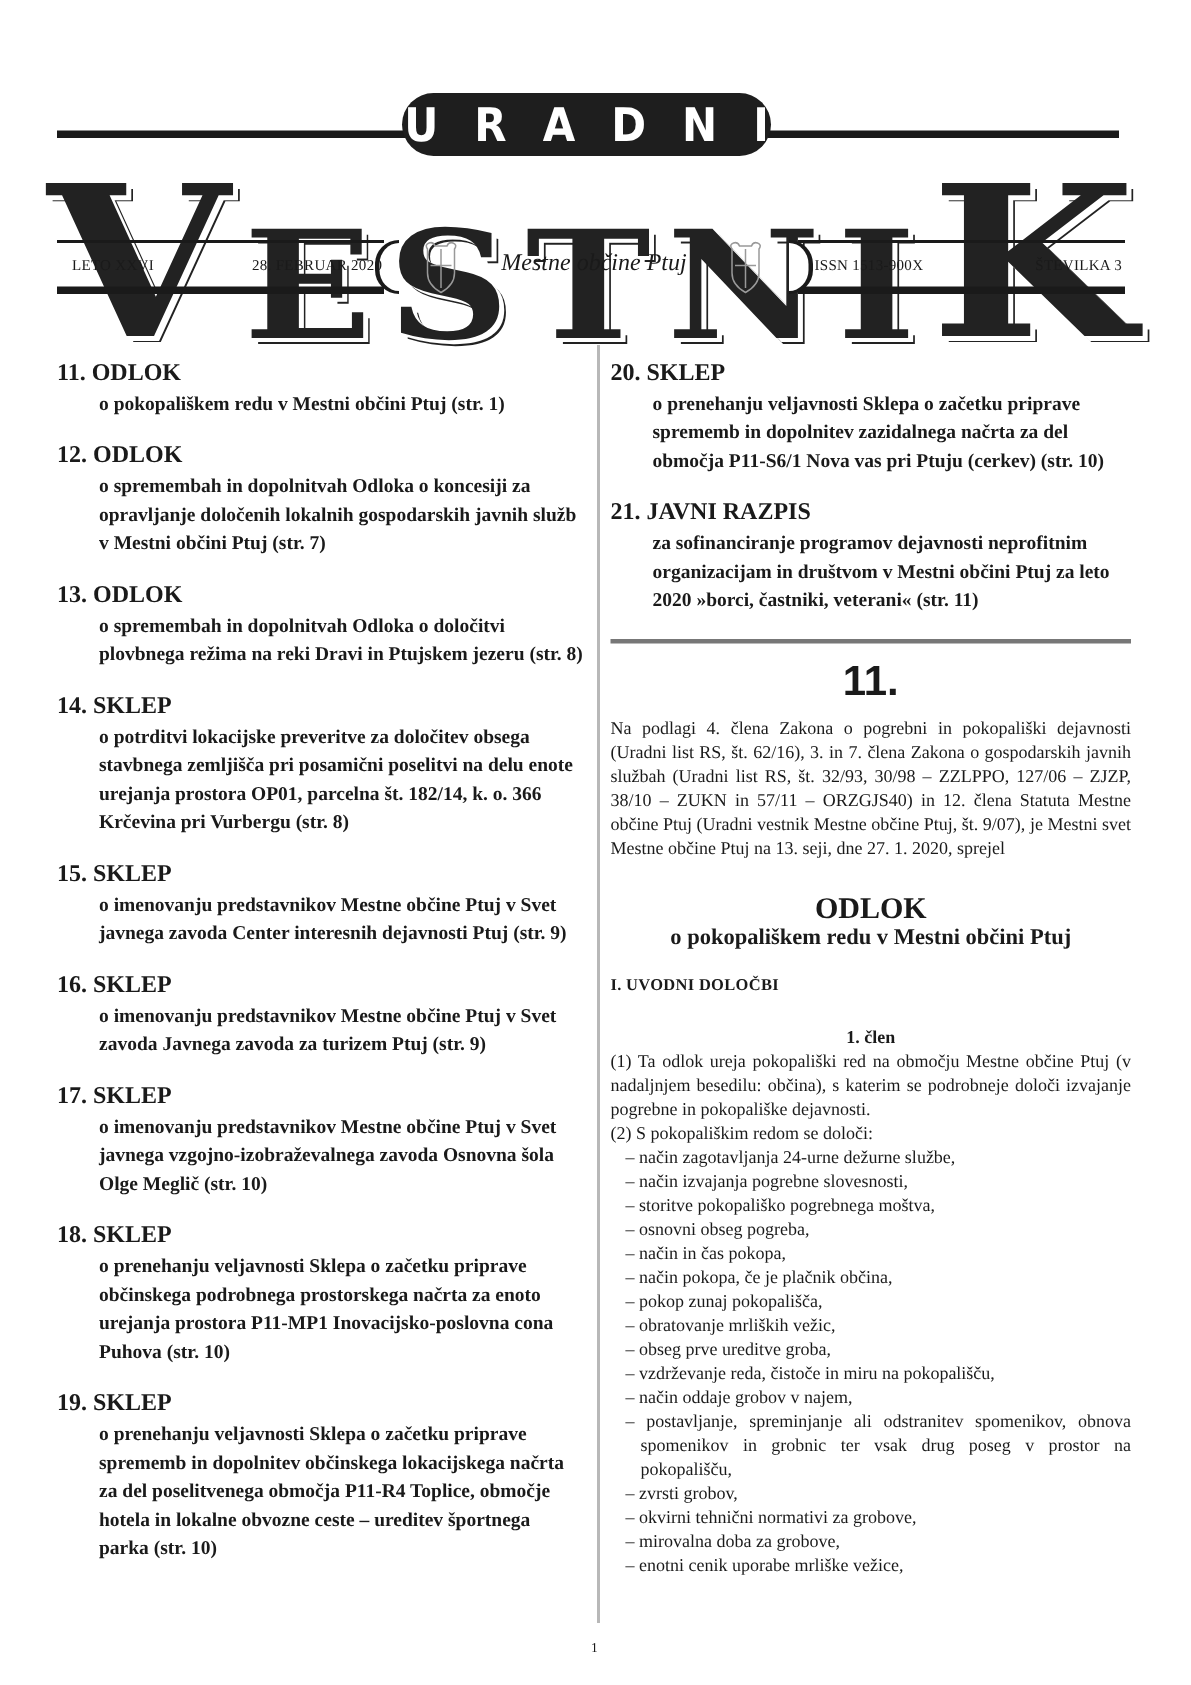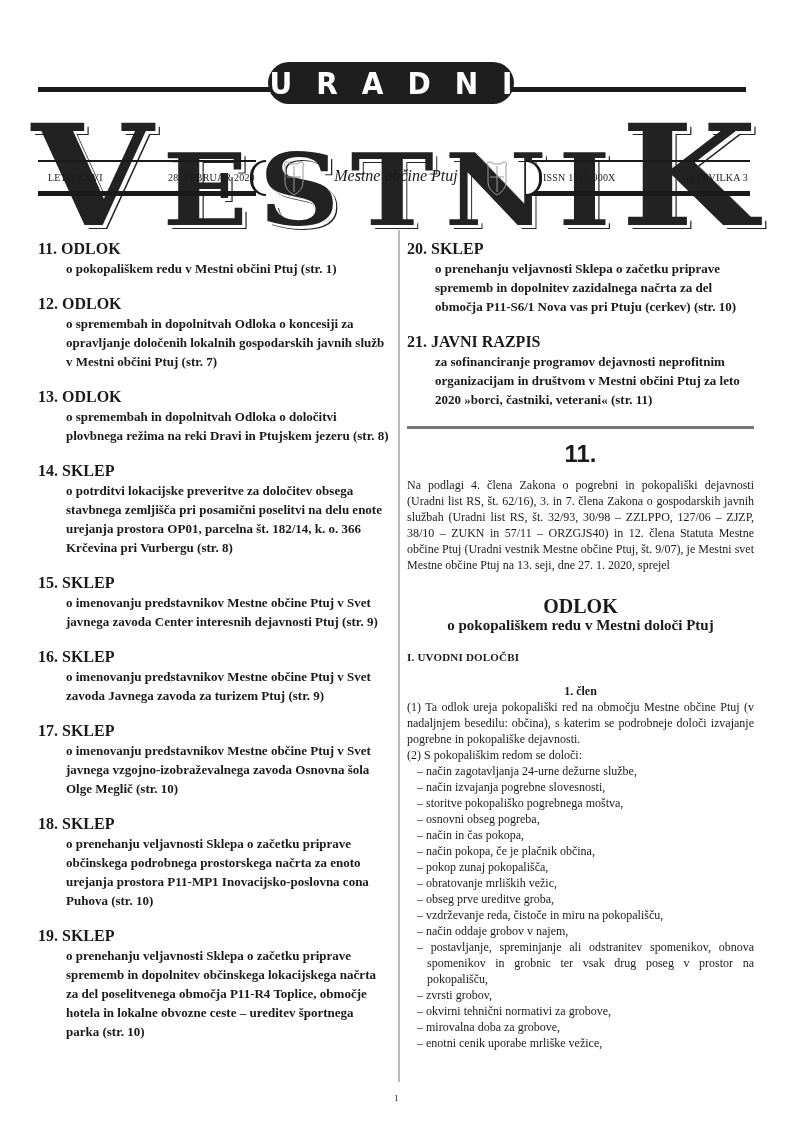--- a/index.html
+++ b/index.html
@@ -45,21 +45,21 @@
   .col-left { position: absolute; left: 38px; top: 240px; width: 352px; }
   .col-divider { position: absolute; left: 398px; top: 230px; width: 2px; height: 852px; background: #b8b8b8; }
   .col-right { position: absolute; left: 407px; top: 240px; width: 347px; }
 
   .toc-item { margin-bottom: 17px; }
   .toc-title { font-family: "Liberation Serif", serif; font-weight: bold; font-size: 16px; line-height: 18px; }
   .toc-desc { font-family: "Liberation Serif", serif; font-weight: bold; font-size: 13px; line-height: 19px;
               padding-left: 28px; margin-top: 1px; }
 
   .right-rule { height: 3px; background: #777; margin: 3px 0 8px 0; }
-  .big-num { text-align: center; font-family: "Liberation Sans", sans-serif; font-weight: bold; font-size: 24px;
+  .big-num { text-align: center; font-family: "Liberation Sans", sans-serif; font-weight: bold; font-size: 28px;
              line-height: 34px; margin: 6px 0 6px 0; }
   .preamble { font-size: 12px; line-height: 16px; text-align: justify; font-family: "Liberation Serif", serif; }
   .odlok-title { text-align: center; font-weight: bold; font-size: 20px; margin-top: 24px; line-height: 19px; }
   .odlok-sub { text-align: center; font-weight: bold; font-size: 15px; line-height: 19px; }
   .section-heading { font-weight: bold; font-size: 11px; margin-top: 16px; letter-spacing: 0.2px; }
   .article-title { text-align: center; font-weight: bold; font-size: 12px; margin-top: 20px; line-height: 16px; }
   .para { font-size: 12px; line-height: 16px; text-align: justify; }
   .list { list-style: none; margin: 0; padding: 0; }
   .list li { font-size: 12px; line-height: 16px; padding-left: 20px; text-indent: -10px; text-align: justify; }
 
@@ -157,21 +157,21 @@
     <div class="toc-title">21. JAVNI RAZPIS</div>
     <div class="toc-desc">za sofinanciranje programov dejavnosti neprofitnim organizacijam in društvom v Mestni občini Ptuj za leto 2020 »borci, častniki, veterani« (str. 11)</div>
   </div>
 
   <div class="right-rule"></div>
 
   <div class="big-num">11.</div>
   <div class="preamble">Na podlagi 4. člena Zakona o pogrebni in pokopališki dejavnosti (Uradni list RS, št. 62/16), 3. in 7. člena Zakona o gospodarskih javnih službah (Uradni list RS, št. 32/93, 30/98 – ZZLPPO, 127/06 – ZJZP, 38/10 – ZUKN in 57/11 – ORZGJS40) in 12. člena Statuta Mestne občine Ptuj (Uradni vestnik Mestne občine Ptuj, št. 9/07), je Mestni svet Mestne občine Ptuj na 13. seji, dne 27. 1. 2020, sprejel</div>
 
   <div class="odlok-title">ODLOK</div>
-  <div class="odlok-sub">o pokopališkem redu v Mestni določi Ptuj</div>
+  <div class="odlok-sub">o pokopališkem redu v Mestni občini Ptuj</div>
 
   <div class="section-heading">I. UVODNI DOLOČBI</div>
 
   <div class="article-title">1. člen</div>
   <div class="para">(1) Ta odlok ureja pokopališki red na območju Mestne občine Ptuj (v nadaljnjem besedilu: občina), s katerim se podrobneje določi izvajanje pogrebne in pokopališke dejavnosti.</div>
   <div class="para">(2) S pokopališkim redom se določi:</div>
   <ul class="list">
     <li>– način zagotavljanja 24-urne dežurne službe,</li>
     <li>– način izvajanja pogrebne slovesnosti,</li>
     <li>– storitve pokopališko pogrebnega moštva,</li>

